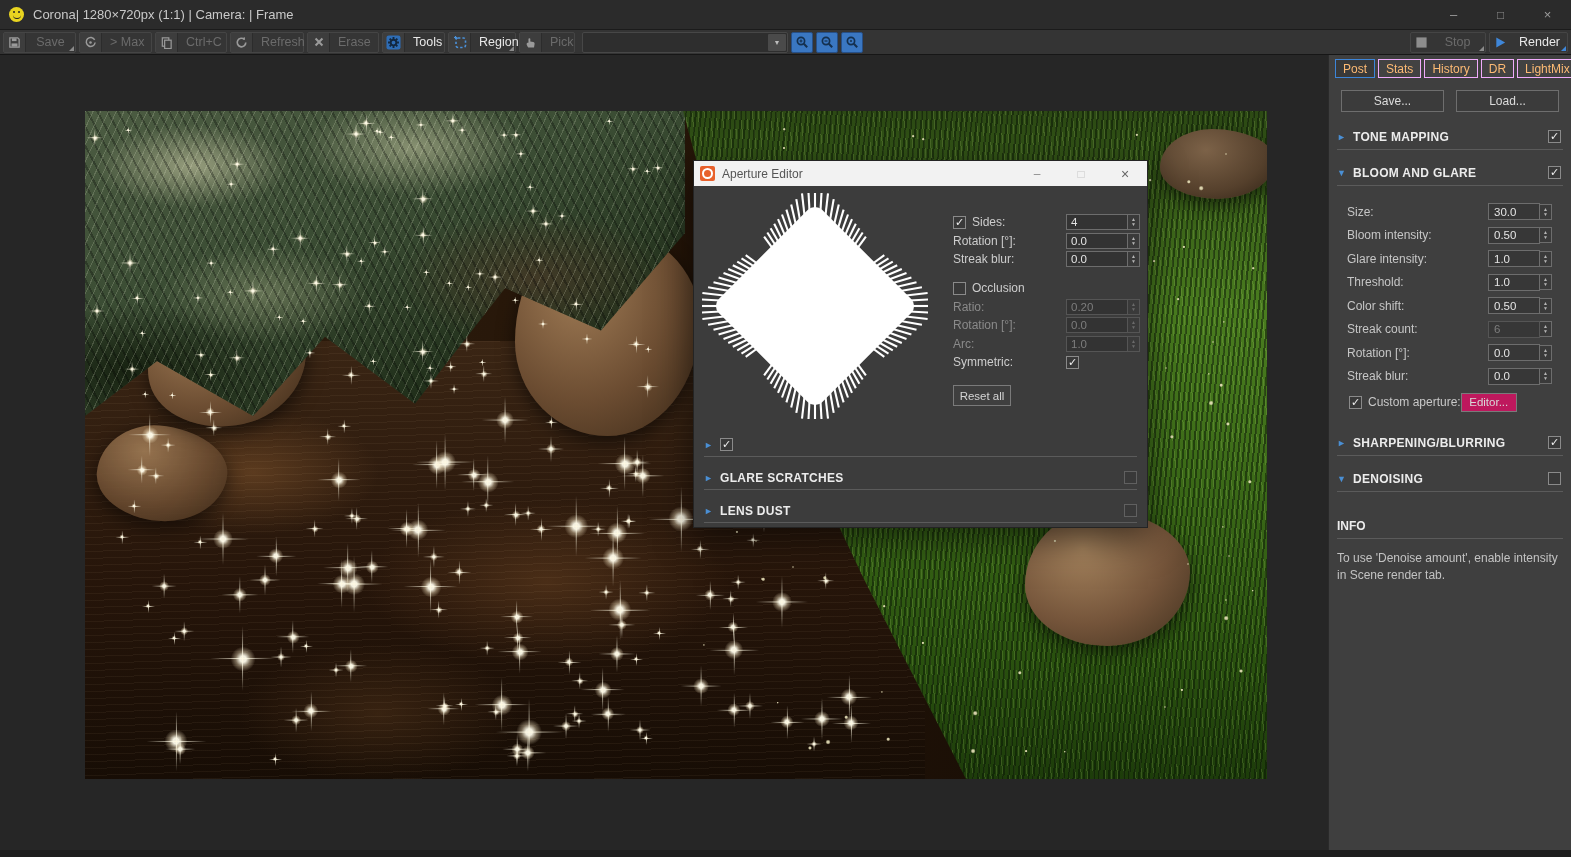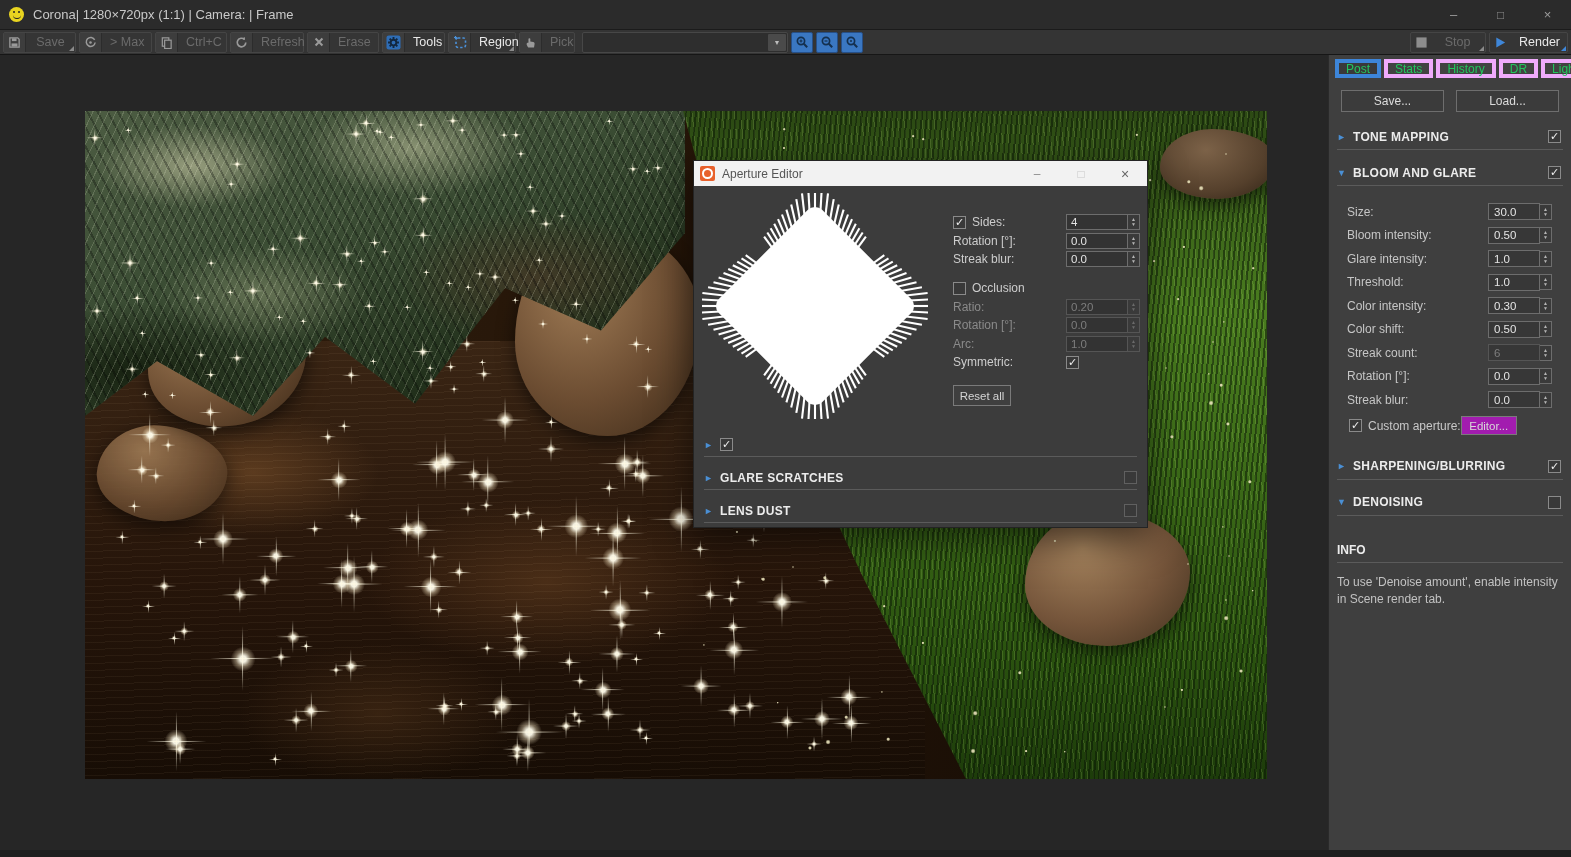--- a/index.html
+++ b/index.html
@@ -103,33 +103,33 @@
   .sym-slot{width:74px;display:flex;}
   .resetbtn{position:absolute;left:259px;top:224px;width:58px;height:21px;background:#3f3f3f;border:1px solid #7a7a7a;color:#d5d5d5;font-size:11.5px;display:flex;align-items:center;justify-content:center;box-sizing:border-box;}
   .dsecs{position:absolute;left:10px;right:10px;top:272px;}
   .dsec{height:23px;display:flex;align-items:center;border-bottom:1px solid #5b5b5b;margin-bottom:9px;}
   .arrow{color:#4a8fd4;font-size:9px;width:16px;flex:0 0 auto;}
   .sec-label{font-weight:bold;color:#ececec;letter-spacing:.3px;font-size:12px;flex:1;}
 
   
   .panel{position:absolute;left:1328px;top:55px;width:243px;height:795px;background:#3f3f3f;border-left:1px solid #2a2a2a;box-sizing:border-box;font-size:12px;color:#c8c8c8;}
   .tabs{display:flex;gap:3px;padding:4px 6px 3px 6px;}
-  .tab{height:19px;display:flex;align-items:center;justify-content:center;padding:0 7px;background:#424242;border:4px solid #f0abfc;color:#22c55e;font-size:12px;box-sizing:border-box;flex:1;white-space:nowrap;}
+  .tab{height:19px;display:flex;align-items:center;justify-content:center;padding:0 7px;background:#424242;border:1px solid #f0abfc;color:#fdba74;font-size:12px;box-sizing:border-box;flex:1;white-space:nowrap;}
   .tab.active{background:#393939;border-color:#3d85d8;}
   .pbuttons{display:flex;gap:12px;padding:9px 12px 2px 12px;}
   .pbtn{flex:1;height:22px;background:#3b3b3b;border:1px solid #6e6e6e;color:#dcdcdc;font-size:12px;display:flex;align-items:center;justify-content:center;box-sizing:border-box;}
   .psec{display:flex;align-items:center;height:25px;margin:10px 8px 0 8px;border-bottom:1px solid #5b5b5b;padding-right:2px;}
   .prow{display:flex;align-items:center;height:23.5px;padding:0 19px 0 18px;}
   .prow .plabel{flex:1;color:#c6c6c6;white-space:nowrap;}
   .prow .plabel.dim{color:#8a8a8a;}
   .pval{width:52px;height:17px;background:#373737;border:1px solid #6d6d6d;box-sizing:border-box;display:flex;align-items:center;padding:0 5px;font-size:11.5px;color:#e4e4e4;flex:0 0 auto;}
   .pval.dis{color:#7d7d7d;border-color:#555;}
   .mt14{margin-top:14px;}
   .caprow{display:flex;align-items:center;height:24px;padding:0 19px 0 20px;margin-top:2px;}
-  .edbtn{width:56px;height:19px;background:#a21caf;border:1px solid #7a7a7a;color:#d8d8d8;font-size:11.5px;display:flex;align-items:center;justify-content:center;box-sizing:border-box;}
+  .edbtn{width:56px;height:19px;background:#be185d;border:1px solid #7a7a7a;color:#d8d8d8;font-size:11.5px;display:flex;align-items:center;justify-content:center;box-sizing:border-box;}
   .info-h{display:flex;align-items:center;height:24px;margin:22px 8px 0 8px;border-bottom:1px solid #5b5b5b;font-weight:bold;color:#ececec;font-size:12px;}
   .info-t{padding:11px 12px 0 8px;color:#c2c2c2;font-size:12px;line-height:17px;}
   .bottombar{position:absolute;left:0;bottom:0;width:100%;height:7px;background:#1e1e1e;}
   svg{display:block;}
 </style>
 <style>#sparks .sp0::before,#sparks .sp0::after{width:33px}#sparks .sp1::before,#sparks .sp1::after{width:37px}#sparks .sp2::before,#sparks .sp2::after{width:17px}#sparks .sp3::before,#sparks .sp3::after{width:25px}#sparks .sp4::before,#sparks .sp4::after{width:43px}#sparks .sp5::before,#sparks .sp5::after{width:27px}#sparks .sp6::before,#sparks .sp6::after{width:13px}#sparks .sp7::before,#sparks .sp7::after{width:13px}#sparks .sp8::before,#sparks .sp8::after{width:17px}#sparks .sp9::before,#sparks .sp9::after{width:47px}#sparks .sp10::before,#sparks .sp10::after{width:15px}#sparks .sp11::before,#sparks .sp11::after{width:49px}#sparks .sp12::before,#sparks .sp12::after{width:13px}#sparks .sp13::before,#sparks .sp13::after{width:33px}#sparks .sp14::before,#sparks .sp14::after{width:15px}#sparks .sp15::before,#sparks .sp15::after{width:53px}#sparks .sp16::before,#sparks .sp16::after{width:17px}#sparks .sp17::before,#sparks .sp17::after{width:37px}#sparks .sp18::before,#sparks .sp18::after{width:60px}#sparks .sp19::before,#sparks .sp19::after{width:23px}#sparks .sp20::before,#sparks .sp20::after{width:14px}#sparks .sp21::before,#sparks .sp21::after{width:26px}#sparks .sp22::before,#sparks .sp22::after{width:13px}#sparks .sp23::before,#sparks .sp23::after{width:17px}#sparks .sp24::before,#sparks .sp24::after{width:28px}#sparks .sp25::before,#sparks .sp25::after{width:67px}#sparks .sp26::before,#sparks .sp26::after{width:23px}#sparks .sp27::before,#sparks .sp27::after{width:33px}#sparks .sp28::before,#sparks .sp28::after{width:18px}#sparks .sp29::before,#sparks .sp29::after{width:39px}#sparks .sp30::before,#sparks .sp30::after{width:23px}#sparks .sp31::before,#sparks .sp31::after{width:14px}#sparks .sp32::before,#sparks .sp32::after{width:47px}#sparks .sp33::before,#sparks .sp33::after{width:25px}#sparks .sp34::before,#sparks .sp34::after{width:65px}#sparks .sp35::before,#sparks .sp35::after{width:40px}#sparks .sp36::before,#sparks .sp36::after{width:15px}#sparks .sp37::before,#sparks .sp37::after{width:15px}#sparks .sp38::before,#sparks .sp38::after{width:19px}#sparks .sp39::before,#sparks .sp39::after{width:14px}#sparks .sp40::before,#sparks .sp40::after{width:13px}#sparks .sp41::before,#sparks .sp41::after{width:55px}#sparks .sp42::before,#sparks .sp42::after{width:33px}#sparks .sp43::before,#sparks .sp43::after{width:13px}#sparks .sp44::before,#sparks .sp44::after{width:18px}#sparks .sp45::before,#sparks .sp45::after{width:13px}#sparks .sp46::before,#sparks .sp46::after{width:31px}#sparks .sp47::before,#sparks .sp47::after{width:15px}#sparks .sp48::before,#sparks .sp48::after{width:22px}#sparks .sp49::before,#sparks .sp49::after{width:39px}#sparks .sp50::before,#sparks .sp50::after{width:57px}#sparks .sp51::before,#sparks .sp51::after{width:33px}#sparks .sp52::before,#sparks .sp52::after{width:16px}#sparks .sp53::before,#sparks .sp53::after{width:19px}#sparks .sp54::before,#sparks .sp54::after{width:15px}#sparks .sp55::before,#sparks .sp55::after{width:14px}#sparks .sp56::before,#sparks .sp56::after{width:31px}#sparks .sp57::before,#sparks .sp57::after{width:21px}#sparks .sp58::before,#sparks .sp58::after{width:49px}#sparks .sp59::before,#sparks .sp59::after{width:54px}#sparks .sp60::before,#sparks .sp60::after{width:57px}#sparks .sp61::before,#sparks .sp61::after{width:34px}#sparks .sp62::before,#sparks .sp62::after{width:21px}#sparks .sp63::before,#sparks .sp63::after{width:26px}#sparks .sp64::before,#sparks .sp64::after{width:43px}#sparks .sp65::before,#sparks .sp65::after{width:15px}#sparks .sp66::before,#sparks .sp66::after{width:45px}#sparks .sp67::before,#sparks .sp67::after{width:35px}#sparks .sp68::before,#sparks .sp68::after{width:33px}#sparks .sp69::before,#sparks .sp69::after{width:55px}#sparks .sp70::before,#sparks .sp70::after{width:61px}#sparks .sp71::before,#sparks .sp71::after{width:52px}#sparks .sp72::before,#sparks .sp72::after{width:13px}#sparks .sp73::before,#sparks .sp73::after{width:42px}#sparks .sp74::before,#sparks .sp74::after{width:25px}#sparks .sp75::before,#sparks .sp75::after{width:17px}#sparks .sp76::before,#sparks .sp76::after{width:18px}#sparks .sp77::before,#sparks .sp77::after{width:41px}#sparks .sp78::before,#sparks .sp78::after{width:15px}#sparks .sp79::before,#sparks .sp79::after{width:24px}#sparks .sp80::before,#sparks .sp80::after{width:23px}#sparks .sp81::before,#sparks .sp81::after{width:14px}#sparks .sp82::before,#sparks .sp82::after{width:28px}#sparks .sp83::before,#sparks .sp83::after{width:23px}#sparks .sp84::before,#sparks .sp84::after{width:14px}#sparks .sp85::before,#sparks .sp85::after{width:54px}#sparks .sp86::before,#sparks .sp86::after{width:14px}#sparks .sp87::before,#sparks .sp87::after{width:21px}#sparks .sp88::before,#sparks .sp88::after{width:30px}#sparks .sp89::before,#sparks .sp89::after{width:44px}#sparks .sp90::before,#sparks .sp90::after{width:29px}#sparks .sp91::before,#sparks .sp91::after{width:15px}#sparks .sp92::before,#sparks .sp92::after{width:13px}#sparks .sp93::before,#sparks .sp93::after{width:37px}#sparks .sp94::before,#sparks .sp94::after{width:13px}#sparks .sp95::before,#sparks .sp95::after{width:17px}#sparks .sp96::before,#sparks .sp96::after{width:15px}#sparks .sp97::before,#sparks .sp97::after{width:17px}#sparks .sp98::before,#sparks .sp98::after{width:61px}#sparks .sp99::before,#sparks .sp99::after{width:49px}#sparks .sp100::before,#sparks .sp100::after{width:44px}#sparks .sp101::before,#sparks .sp101::after{width:30px}#sparks .sp102::before,#sparks .sp102::after{width:66px}#sparks .sp103::before,#sparks .sp103::after{width:35px}#sparks .sp104::before,#sparks .sp104::after{width:21px}#sparks .sp105::before,#sparks .sp105::after{width:55px}#sparks .sp106::before,#sparks .sp106::after{width:29px}#sparks .sp107::before,#sparks .sp107::after{width:54px}#sparks .sp108::before,#sparks .sp108::after{width:17px}#sparks .sp109::before,#sparks .sp109::after{width:17px}#sparks .sp110::before,#sparks .sp110::after{width:43px}#sparks .sp111::before,#sparks .sp111::after{width:52px}#sparks .sp112::before,#sparks .sp112::after{width:25px}#sparks .sp113::before,#sparks .sp113::after{width:57px}#sparks .sp114::before,#sparks .sp114::after{width:24px}#sparks .sp115::before,#sparks .sp115::after{width:28px}#sparks .sp116::before,#sparks .sp116::after{width:14px}#sparks .sp117::before,#sparks .sp117::after{width:50px}#sparks .sp118::before,#sparks .sp118::after{width:14px}#sparks .sp119::before,#sparks .sp119::after{width:40px}#sparks .sp120::before,#sparks .sp120::after{width:34px}#sparks .sp121::before,#sparks .sp121::after{width:20px}#sparks .sp122::before,#sparks .sp122::after{width:16px}#sparks .sp123::before,#sparks .sp123::after{width:17px}#sparks .sp124::before,#sparks .sp124::after{width:26px}#sparks .sp125::before,#sparks .sp125::after{width:17px}#sparks .sp126::before,#sparks .sp126::after{width:8px}#sparks .sp127::before,#sparks .sp127::after{width:10px}#sparks .sp128::before,#sparks .sp128::after{width:23px}#sparks .sp129::before,#sparks .sp129::after{width:10px}#sparks .sp130::before,#sparks .sp130::after{width:16px}#sparks .sp131::before,#sparks .sp131::after{width:9px}#sparks .sp132::before,#sparks .sp132::after{width:8px}#sparks .sp133::before,#sparks .sp133::after{width:11px}#sparks .sp134::before,#sparks .sp134::after{width:12px}#sparks .sp135::before,#sparks .sp135::after{width:8px}#sparks .sp136::before,#sparks .sp136::after{width:9px}#sparks .sp137::before,#sparks .sp137::after{width:8px}#sparks .sp138::before,#sparks .sp138::after{width:13px}#sparks .sp139::before,#sparks .sp139::after{width:12px}#sparks .sp140::before,#sparks .sp140::after{width:22px}#sparks .sp141::before,#sparks .sp141::after{width:8px}#sparks .sp142::before,#sparks .sp142::after{width:17px}#sparks .sp143::before,#sparks .sp143::after{width:11px}#sparks .sp144::before,#sparks .sp144::after{width:12px}#sparks .sp145::before,#sparks .sp145::after{width:8px}#sparks .sp146::before,#sparks .sp146::after{width:9px}#sparks .sp147::before,#sparks .sp147::after{width:14px}#sparks .sp148::before,#sparks .sp148::after{width:8px}#sparks .sp149::before,#sparks .sp149::after{width:10px}#sparks .sp150::before,#sparks .sp150::after{width:17px}#sparks .sp151::before,#sparks .sp151::after{width:9px}#sparks .sp152::before,#sparks .sp152::after{width:20px}#sparks .sp153::before,#sparks .sp153::after{width:9px}#sparks .sp154::before,#sparks .sp154::after{width:15px}#sparks .sp155::before,#sparks .sp155::after{width:17px}#sparks .sp156::before,#sparks .sp156::after{width:8px}#sparks .sp157::before,#sparks .sp157::after{width:11px}#sparks .sp158::before,#sparks .sp158::after{width:11px}#sparks .sp159::before,#sparks .sp159::after{width:16px}#sparks .sp160::before,#sparks .sp160::after{width:8px}#sparks .sp161::before,#sparks .sp161::after{width:21px}#sparks .sp162::before,#sparks .sp162::after{width:21px}#sparks .sp163::before,#sparks .sp163::after{width:13px}#sparks .sp164::before,#sparks .sp164::after{width:11px}#sparks .sp165::before,#sparks .sp165::after{width:16px}#sparks .sp166::before,#sparks .sp166::after{width:19px}#sparks .sp167::before,#sparks .sp167::after{width:21px}#sparks .sp168::before,#sparks .sp168::after{width:11px}#sparks .sp169::before,#sparks .sp169::after{width:14px}#sparks .sp170::before,#sparks .sp170::after{width:23px}#sparks .sp171::before,#sparks .sp171::after{width:18px}#sparks .sp172::before,#sparks .sp172::after{width:8px}#sparks .sp173::before,#sparks .sp173::after{width:8px}#sparks .sp174::before,#sparks .sp174::after{width:15px}#sparks .sp175::before,#sparks .sp175::after{width:19px}#sparks .sp176::before,#sparks .sp176::after{width:15px}#sparks .sp177::before,#sparks .sp177::after{width:10px}#sparks .sp178::before,#sparks .sp178::after{width:8px}#sparks .sp179::before,#sparks .sp179::after{width:10px}#sparks .sp180::before,#sparks .sp180::after{width:10px}#sparks .sp181::before,#sparks .sp181::after{width:8px}#sparks .sp182::before,#sparks .sp182::after{width:9px}#sparks .sp183::before,#sparks .sp183::after{width:11px}#sparks .sp184::before,#sparks .sp184::after{width:14px}#sparks .sp185::before,#sparks .sp185::after{width:12px}#sparks .sp186::before,#sparks .sp186::after{width:13px}#sparks .sp187::before,#sparks .sp187::after{width:18px}#sparks .sp188::before,#sparks .sp188::after{width:19px}#sparks .sp189::before,#sparks .sp189::after{width:8px}#sparks .sp190::before,#sparks .sp190::after{width:15px}#sparks .sp191::before,#sparks .sp191::after{width:12px}#sparks .sp192::before,#sparks .sp192::after{width:17px}#sparks .sp193::before,#sparks .sp193::after{width:8px}#sparks .sp194::before,#sparks .sp194::after{width:8px}#sparks .sp195::before,#sparks .sp195::after{width:16px}#sparks .sp196::before,#sparks .sp196::after{width:10px}#sparks .sp197::before,#sparks .sp197::after{width:8px}#sparks .sp198::before,#sparks .sp198::after{width:8px}#sparks .sp199::before,#sparks .sp199::after{width:19px}</style></head>
 <body>
 
 <div id="app">
 
@@ -792,25 +792,20 @@
       <span class="plabel">Glare intensity:</span>
       <span class="pval">1.0</span>
       <span class="spin"></span>
     </div>
     <div class="prow">
       <span class="plabel">Threshold:</span>
       <span class="pval">1.0</span>
       <span class="spin"></span>
     </div>
     <div class="prow">
-      <span class="plabel">Color intensity:</span>
-      <span class="pval">0.30</span>
-      <span class="spin"></span>
-    </div>
-    <div class="prow">
       <span class="plabel">Color shift:</span>
       <span class="pval">0.50</span>
       <span class="spin"></span>
     </div>
     <div class="prow">
       <span class="plabel">Streak count:</span>
       <span class="pval dis">6</span>
       <span class="spin"></span>
     </div>
     <div class="prow">

